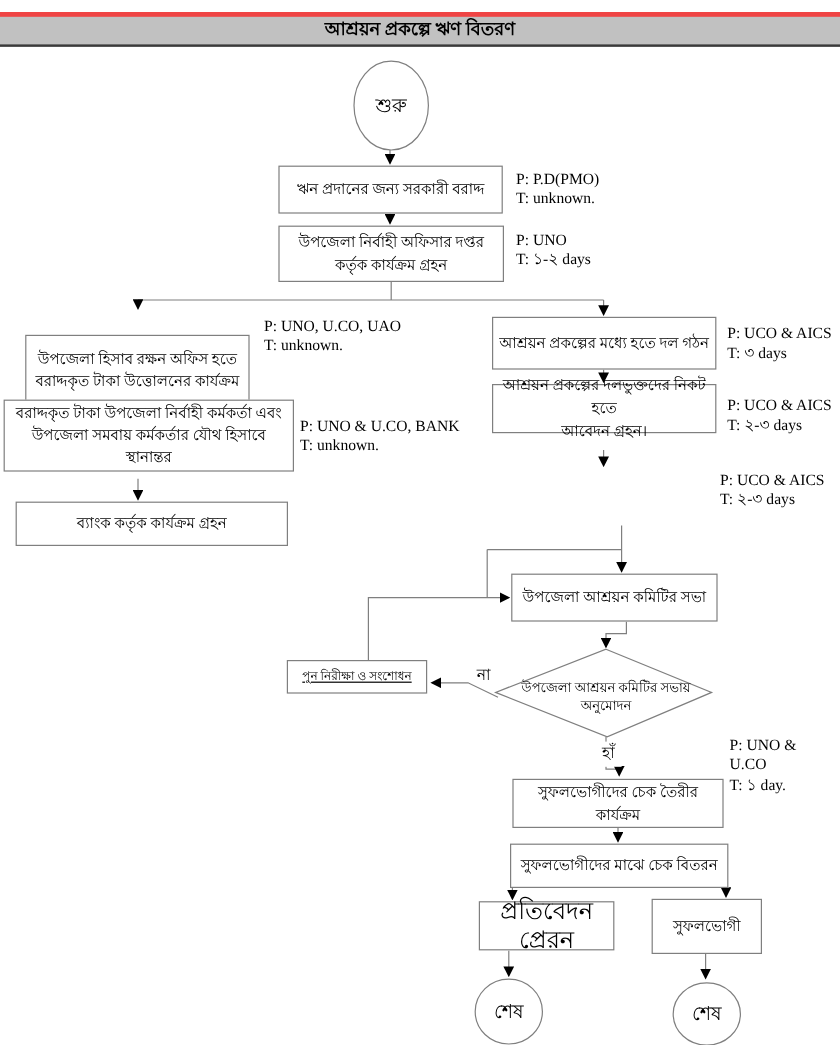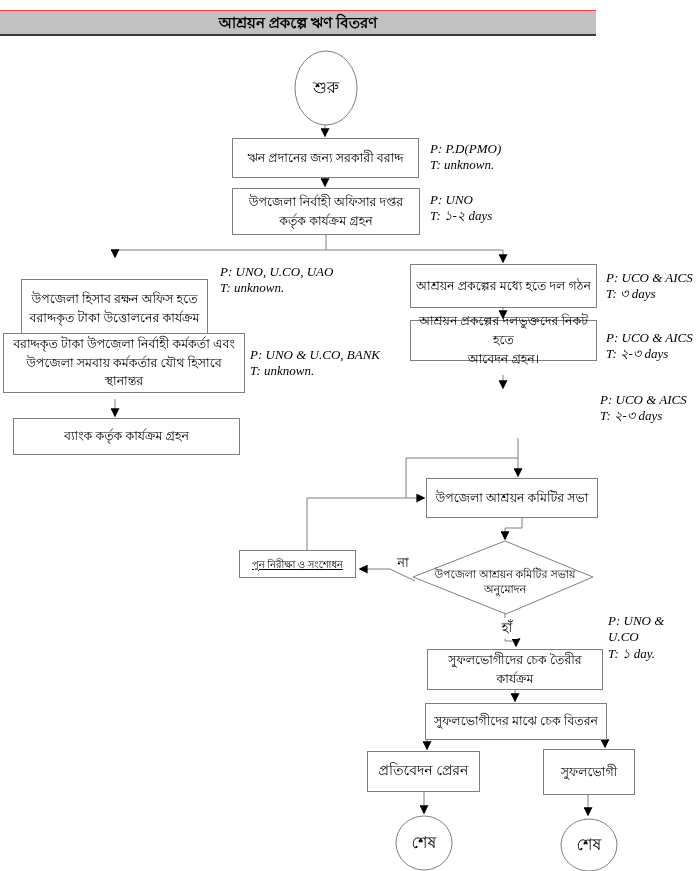--- a/index.html
+++ b/index.html
@@ -2,40 +2,40 @@
 <html><head>
 <meta charset="utf-8">
 <style>
   html,body { margin:0; padding:0; background:#ffffff; }
   #canvas {
     position:relative; width:700px; height:871px; background:#ffffff;
     font-family:"Liberation Serif","DejaVu Serif",serif; color:#000;
     overflow:hidden;
   }
   .titlebar {
-    position:absolute; left:0; top:10px; width:596px; height:23px;
-    background:#c1c1c1; border-top:1px solid #ef4444; border-bottom:2px solid #3a3a3a;
-    display:flex; align-items:flex-start; justify-content:center;
+    position:absolute; left:0; top:10px; width:700px; height:23px;
+    background:#c1c1c1; border-top:4px solid #ef4444; border-bottom:2px solid #3a3a3a;
+    display:flex; align-items:flex-end; justify-content:center;
     font-weight:bold; font-size:15px;
   }
   svg.layer { position:absolute; left:0; top:0; }
   .node {
     position:absolute; border:1px solid #7f7f7f; background:#ffffff;
     display:flex; flex-direction:column; align-items:center; justify-content:center;
     text-align:center; font-size:12.5px; line-height:1.5; padding:13px 3px; box-sizing:border-box;
   }
   .node .ln { display:block; }
-  .big { font-size:14px; line-height:1.2; }
+  .big { font-size:20px; line-height:1.2;margin-left:32px; }
   .shape-label {
     position:absolute; display:flex; flex-direction:column; align-items:center;
     justify-content:center; text-align:center;
   }
   .term { font-size:16px; }
   .diamond-label { font-size:11px; line-height:15px; }
-  .ann { position:absolute; font-size:13px; line-height:1.25; white-space:nowrap;font-style:italic; }
+  .ann { position:absolute; font-size:13px; line-height:1.25; white-space:nowrap; }
   .edge-label { position:absolute; font-size:13px; text-align:center; }
   .masked { background:#ffffff; }
 </style>
 </head>
 <body>
 
 <div id="canvas">
 
   <div class="titlebar">
     <span>আশ্রয়ন প্রকল্পে ঋণ বিতরণ</span>

